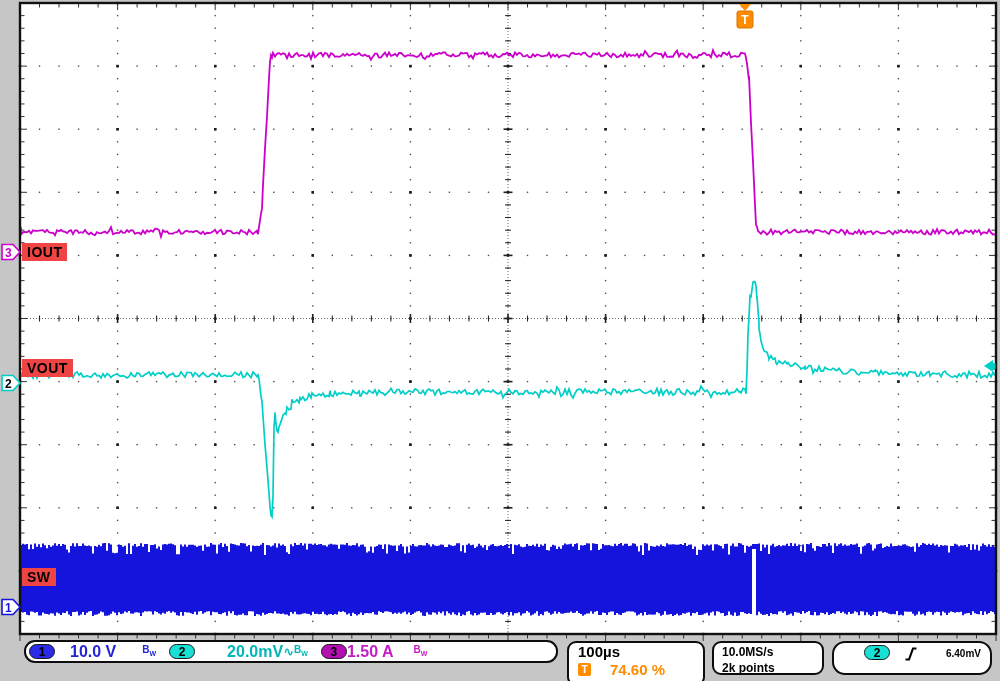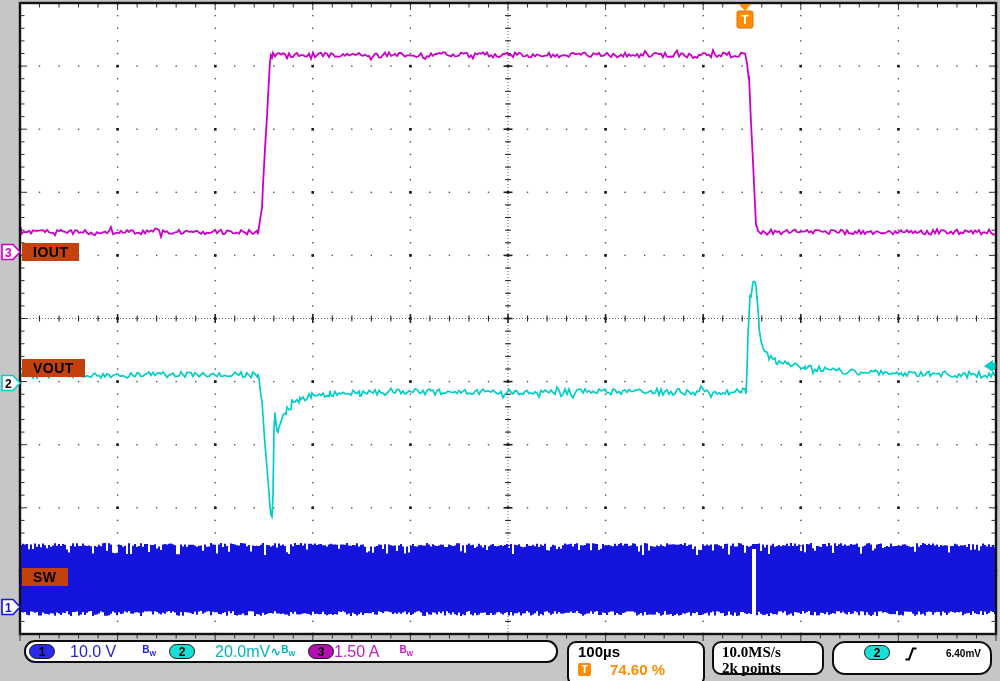--- a/index.html
+++ b/index.html
@@ -6,45 +6,45 @@
   #root{position:relative;width:1000px;height:681px;background:#c6c6c6;overflow:hidden;
         font-family:"Liberation Sans","DejaVu Sans",sans-serif;}
   #scope{position:absolute;left:0;top:0;}
 
   
   .ch-marker{position:absolute;left:1px;width:21px;height:18px;}
   #marker-ch3{top:243px;} #marker-ch2{top:374px;} #marker-ch1{top:598px;}
   .ch-marker text{font-family:"Liberation Sans",sans-serif;font-size:12px;font-weight:bold;}
 
   
-  .ch-label{position:absolute;left:22px;height:18px;line-height:18px;background:#c2410c;
-            color:#000;font-weight:bold;font-size:14px;letter-spacing:.5px;padding:0 11px;}
+  .ch-label{position:absolute;left:22px;height:18px;line-height:18px;background:#ef4444;
+            color:#000;font-weight:bold;font-size:14px;letter-spacing:.5px;padding:0 5px;}
   #label-ch3{top:243px;} #label-ch2{top:359px;} #label-ch1{top:568px;}
 
   
   .box{position:absolute;background:#fff;border:2px solid #0d0d0d;box-sizing:border-box;}
   #box-ch{left:24px;top:640px;width:534px;height:23px;border-radius:11px;
           display:flex;align-items:center;}
   #box-h{left:567px;top:641px;width:138px;height:45px;border-radius:9px;padding:1px 0 0 9px;}
   #box-acq{left:712px;top:641px;width:112px;height:34px;border-radius:9px;padding:1px 0 0 8px;}
   #box-trig{left:832px;top:641px;width:160px;height:34px;border-radius:13px;
             display:flex;align-items:flex-start;padding-top:2px;}
 
   .oval{width:26px;height:15px;border-radius:8px;color:#000;font-weight:bold;font-size:12px;
         text-align:center;line-height:15px;border:1px solid #1a1a1a;box-sizing:border-box;flex:0 0 auto;}
-  .rd{font-weight:normal;font-size:16px;white-space:pre;}
+  .rd{font-weight:bold;font-size:16px;white-space:pre;}
   .bw{font-weight:bold;font-size:10px;line-height:10px;}
   .bw sub{font-size:7px;}
   .coup{font-weight:bold;font-size:13px;}
   .hline1{font-weight:bold;font-size:15px;color:#000;line-height:16px;}
   .hline2{display:flex;align-items:center;margin-top:1px;}
   .t-badge{width:13px;height:13px;border-radius:2px;color:#fff;font-size:11px;font-weight:bold;
            text-align:center;line-height:13px;}
   .tpos{font-weight:bold;font-size:15px;margin-left:19px;}
-  .acq-line{font-weight:bold;font-size:15px;color:#000;line-height:16px;font-family:Liberation Serif, serif;}
+  .acq-line{font-weight:bold;font-size:12px;color:#000;line-height:16px;}
   .slope{font-weight:bold;font-style:italic;font-size:16px;color:#000;margin-left:14px;line-height:17px;}
   .tlevel{font-weight:bold;font-size:10px;color:#000;margin-left:auto;margin-right:9px;line-height:17px;}
 </style>
 </head>
 <body>
 
 <div id="root">
 
   <svg id="scope" width="1000" height="681" viewBox="0 0 1000 681">
       <rect x="0" y="0" width="1000" height="681" fill="#c6c6c6"></rect>
@@ -1794,21 +1794,21 @@
 
   <div class="ch-label" id="label-ch3">IOUT</div>
   <div class="ch-label" id="label-ch2">VOUT</div>
   <div class="ch-label" id="label-ch1">SW</div>
 
   <div class="box" id="box-ch">
     <span class="oval" style="margin-left: 3px; background: rgb(42, 42, 232);">1</span>
     <span class="rd" style="margin-left: 15px; color: rgb(35, 35, 216);">10.0 V</span>
     <span class="bw" style="margin-left: 26px; color: rgb(35, 35, 216);"><span>B</span><sub>W</sub></span>
     <span class="oval" style="margin-left: 13px; background: rgb(24, 224, 213);">2</span>
-    <span class="rd" style="margin-left: 20px; color: rgb(0, 182, 182);">20.0mV</span>
+    <span class="rd" style="margin-left: 32px; color: rgb(0, 182, 182);">20.0mV</span>
     <span class="coup" style="color: rgb(0, 182, 182);">∿</span>
     <span class="bw" style="color: rgb(0, 182, 182);"><span>B</span><sub>W</sub></span>
     <span class="oval" style="margin-left: 13px; background: rgb(179, 15, 179);">3</span>
     <span class="rd" style="color: rgb(196, 28, 196);">1.50 A</span>
     <span class="bw" style="margin-left: 20px; color: rgb(196, 28, 196);"><span>B</span><sub>W</sub></span>
   </div>
 
   <div class="box" id="box-h">
     <div class="hline1">100µs</div>
     <div class="hline2">

